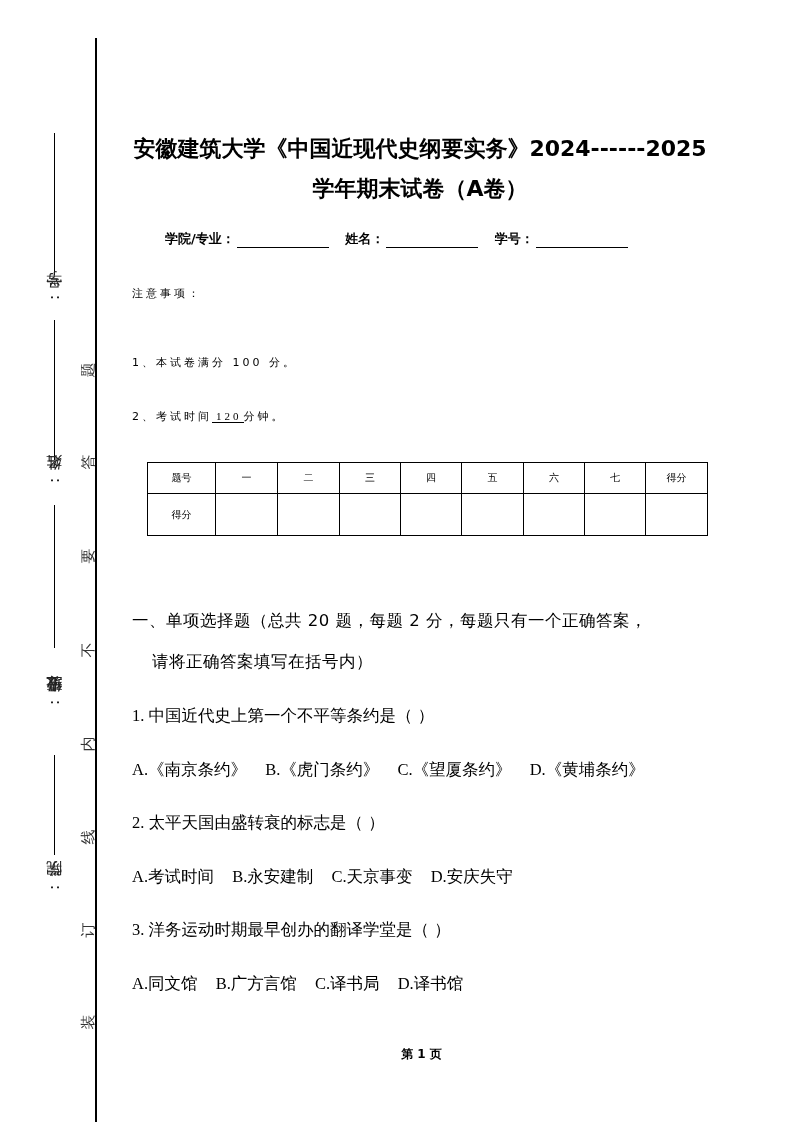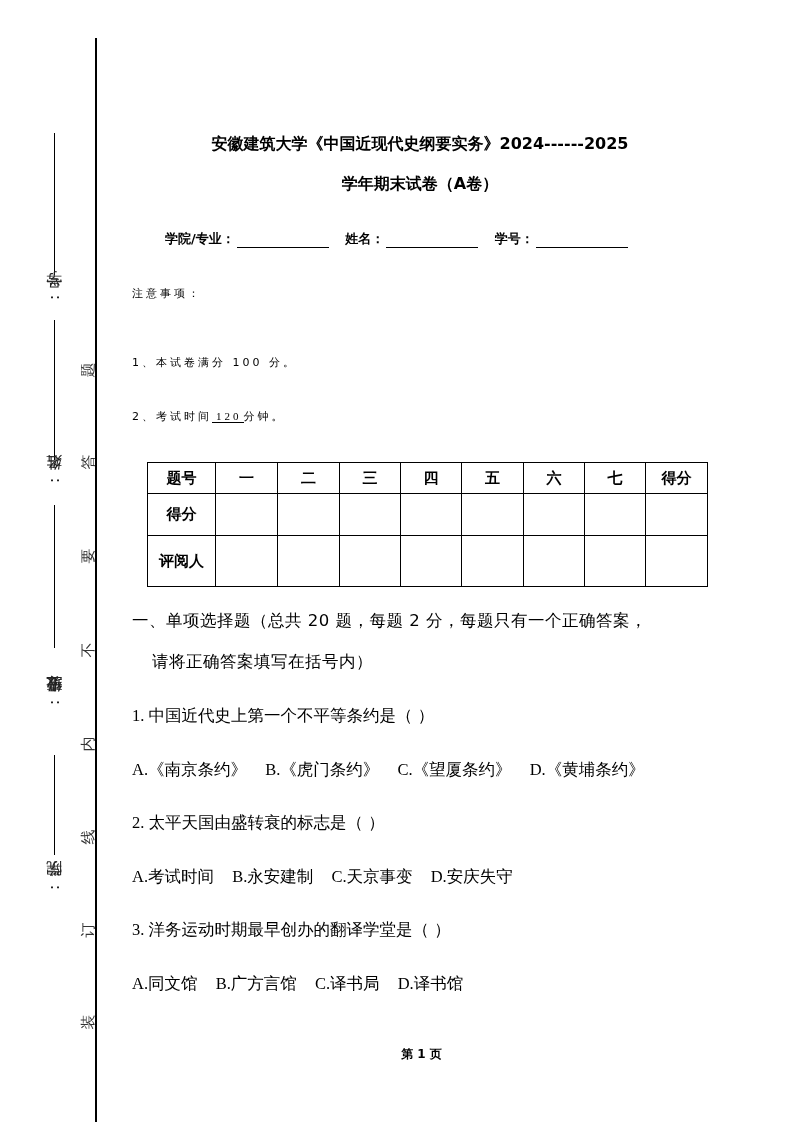--- a/index.html
+++ b/index.html
@@ -17,37 +17,37 @@
     text-align: center; white-space: nowrap;
   }
   .margin-warn {
     position: absolute; left: 79px; width: 18px; height: 18px;
     font-family: "DejaVu Sans", sans-serif; font-size: 15px; color: #333;
     transform: rotate(-90deg); text-align: center; line-height: 18px;
   }
 
   .title {
     position: absolute; left: 110px; width: 620px; text-align: center;
-    font-family: "DejaVu Sans", sans-serif; font-weight: bold; font-size: 16px; letter-spacing: 0px;
+    font-family: "DejaVu Sans", sans-serif; font-weight: bold; font-size: 22px; letter-spacing: 0px;
   }
   .title1 { top: 134px; }
   .title2 { top: 174px; }
 
   .info-row {
     position: absolute; left: 165px; top: 230px; font-family: "DejaVu Sans", sans-serif;
     font-weight: bold; font-size: 13px; white-space: nowrap;
   }
   .info-row .blank { display: inline-block; width: 92px; border-bottom: 1.2px solid #000; height: 16px; vertical-align: bottom; margin: 0 12px 0 2px; }
 
   .body-text { position: absolute; left: 132px; font-size: 11px; letter-spacing: 3px; white-space: nowrap; }
   .u { border-bottom: 1.2px solid #000; padding: 0 2px 0 4px; }
 
   table.score {
     position: absolute; left: 147px; top: 462px; border-collapse: collapse;
-    font-family: "DejaVu Sans", sans-serif; font-size: 15px; font-weight: bold;
+    font-family: "DejaVu Sans", sans-serif; font-size: 10px; font-weight: normal;
   }
   table.score td { border: 1.2px solid #000; text-align: center; padding: 0; }
   table.score tr.r1 td { height: 30px; }
   table.score tr.r2 td { height: 41px; }
   table.score tr.r3 td { height: 50px; }
 
   .q { position: absolute; left: 132px; font-size: 16.5px; white-space: nowrap; }
   .q .num { font-family: "Liberation Serif", serif; }
   .q .cn { font-family: "DejaVu Sans", sans-serif; }
   .opts { position: absolute; left: 132px; font-size: 16.5px; white-space: nowrap; }
@@ -113,31 +113,20 @@
     <td>得分</td>
     <td></td>
     <td></td>
     <td></td>
     <td></td>
     <td></td>
     <td></td>
     <td></td>
     <td></td>
   </tr>
-  <tr class="r3">
-    <td>评阅人</td>
-    <td></td>
-    <td></td>
-    <td></td>
-    <td></td>
-    <td></td>
-    <td></td>
-    <td></td>
-    <td></td>
-  </tr>
 </tbody>
   </table>
 
 <div class="q sans" style="top:610px;letter-spacing:0.5px;">一、单项选择题（总共 20 题，每题 2 分，每题只有一个正确答案，</div>
 <div class="q sans" style="top:651px;letter-spacing:0.5px;margin-left:20px;">请将正确答案填写在括号内）</div>
 
 <div class="q" style="top:705px;">
   <span class="num">1.</span>
   <span class="cn">中国近代史上第一个不平等条约是（    ）</span>
 </div>

